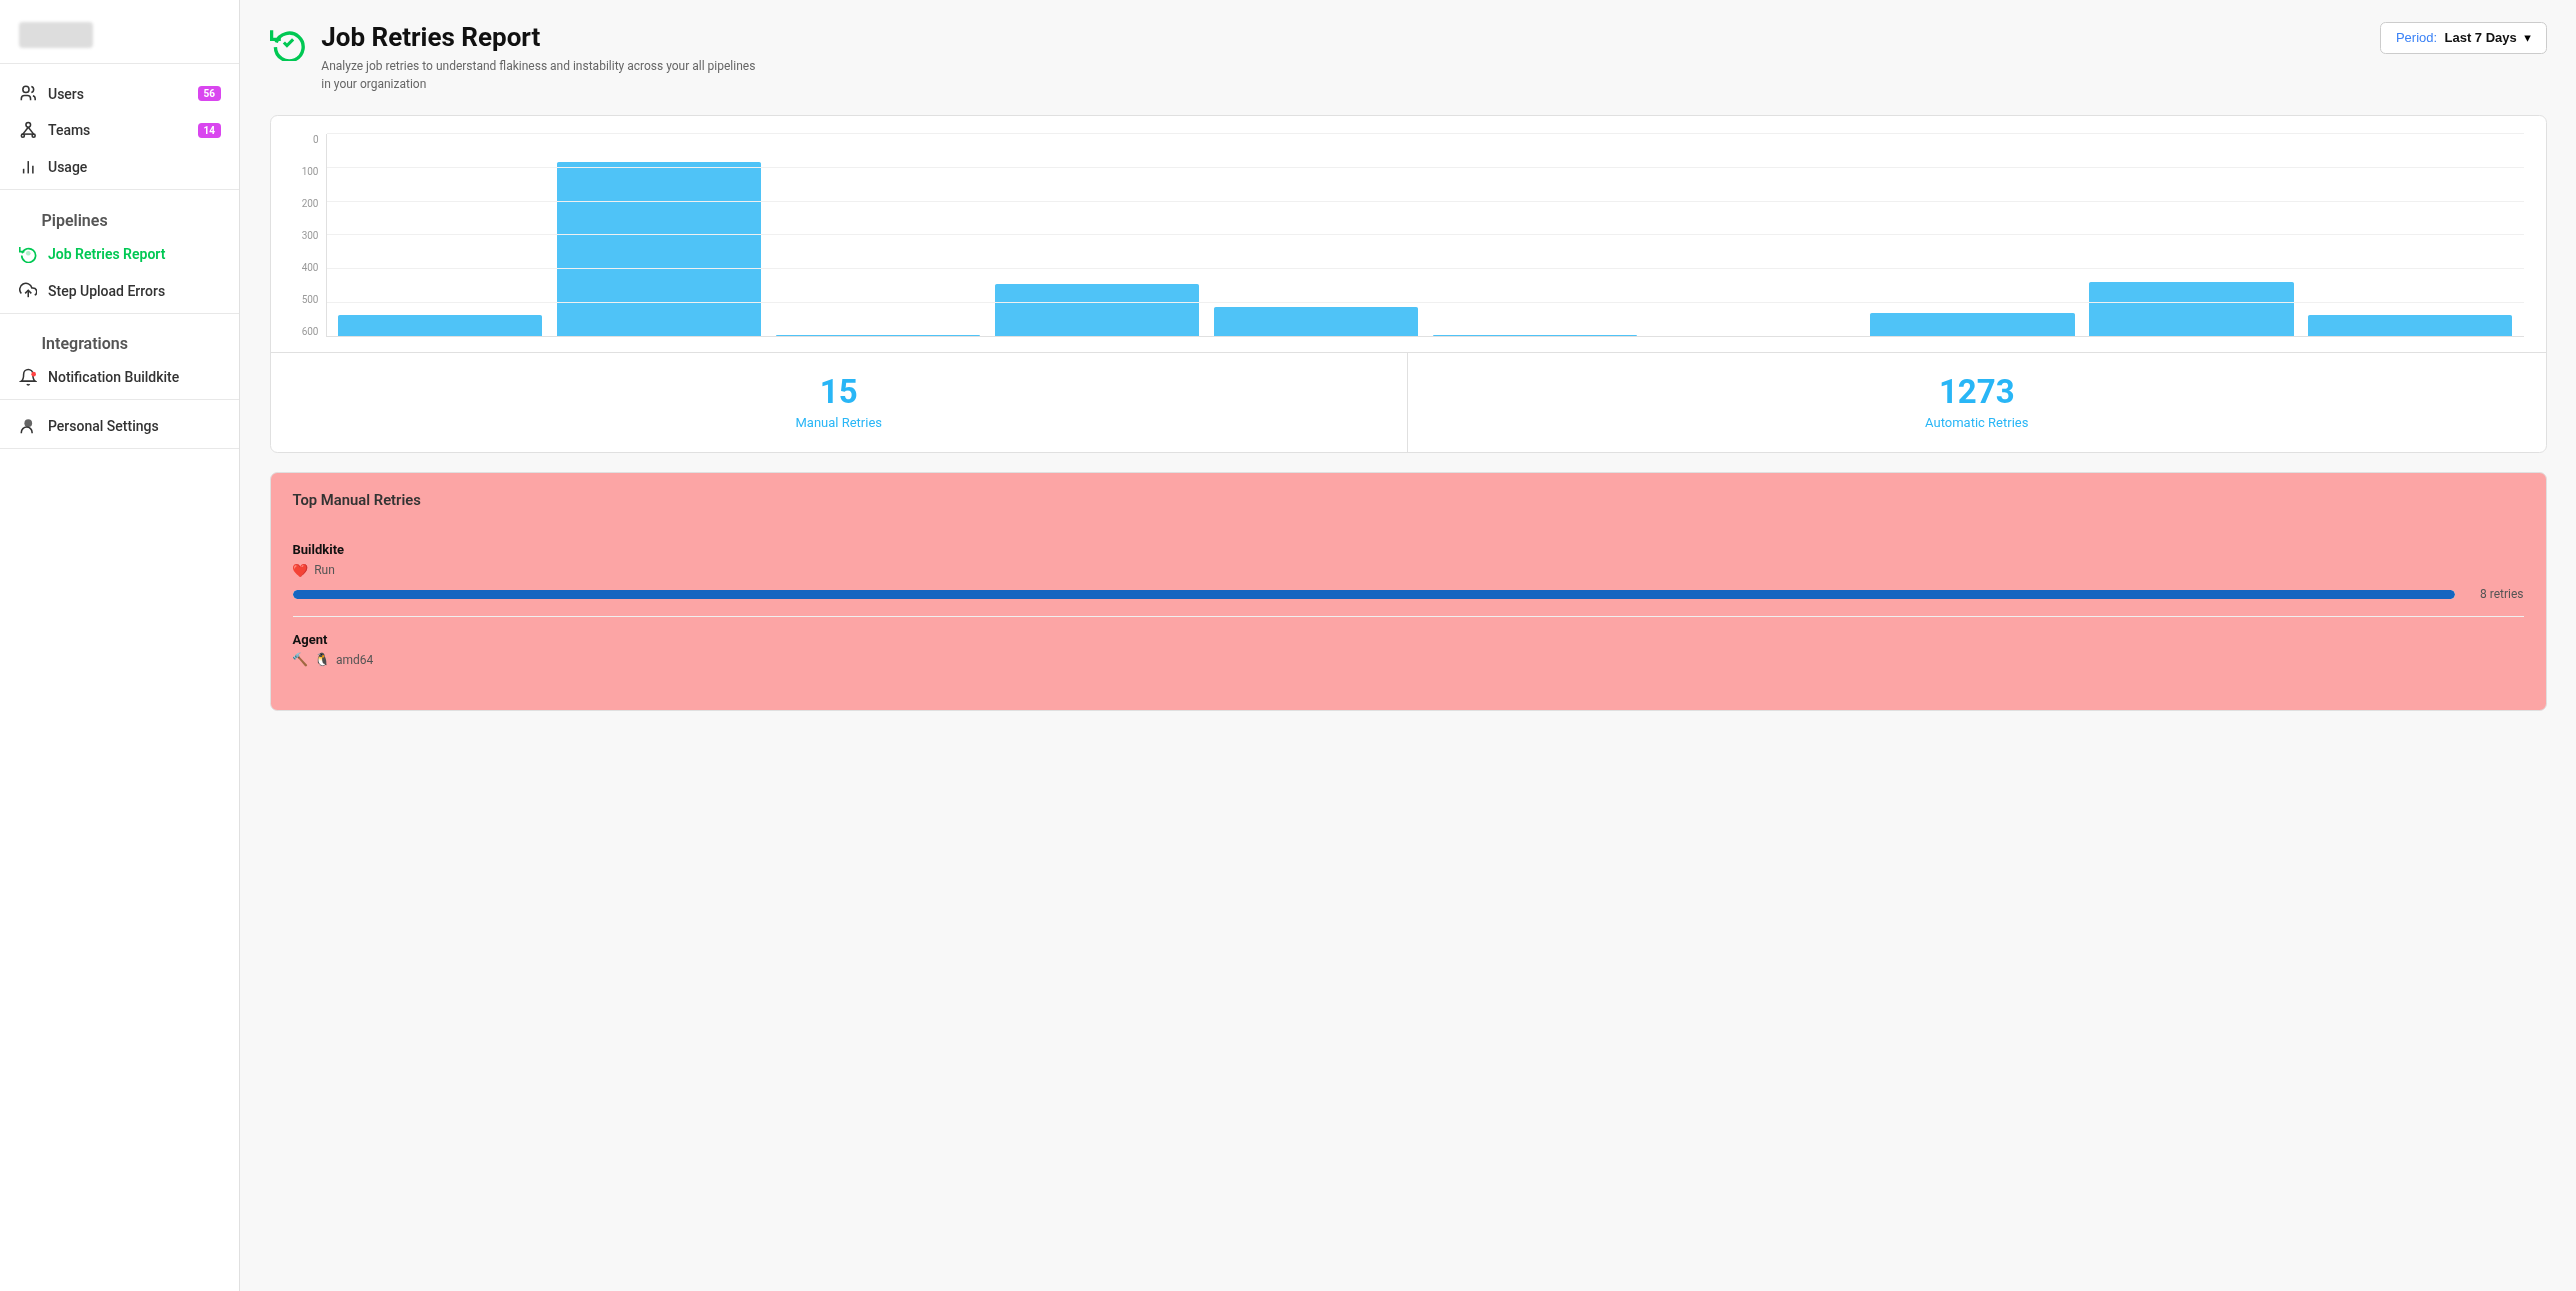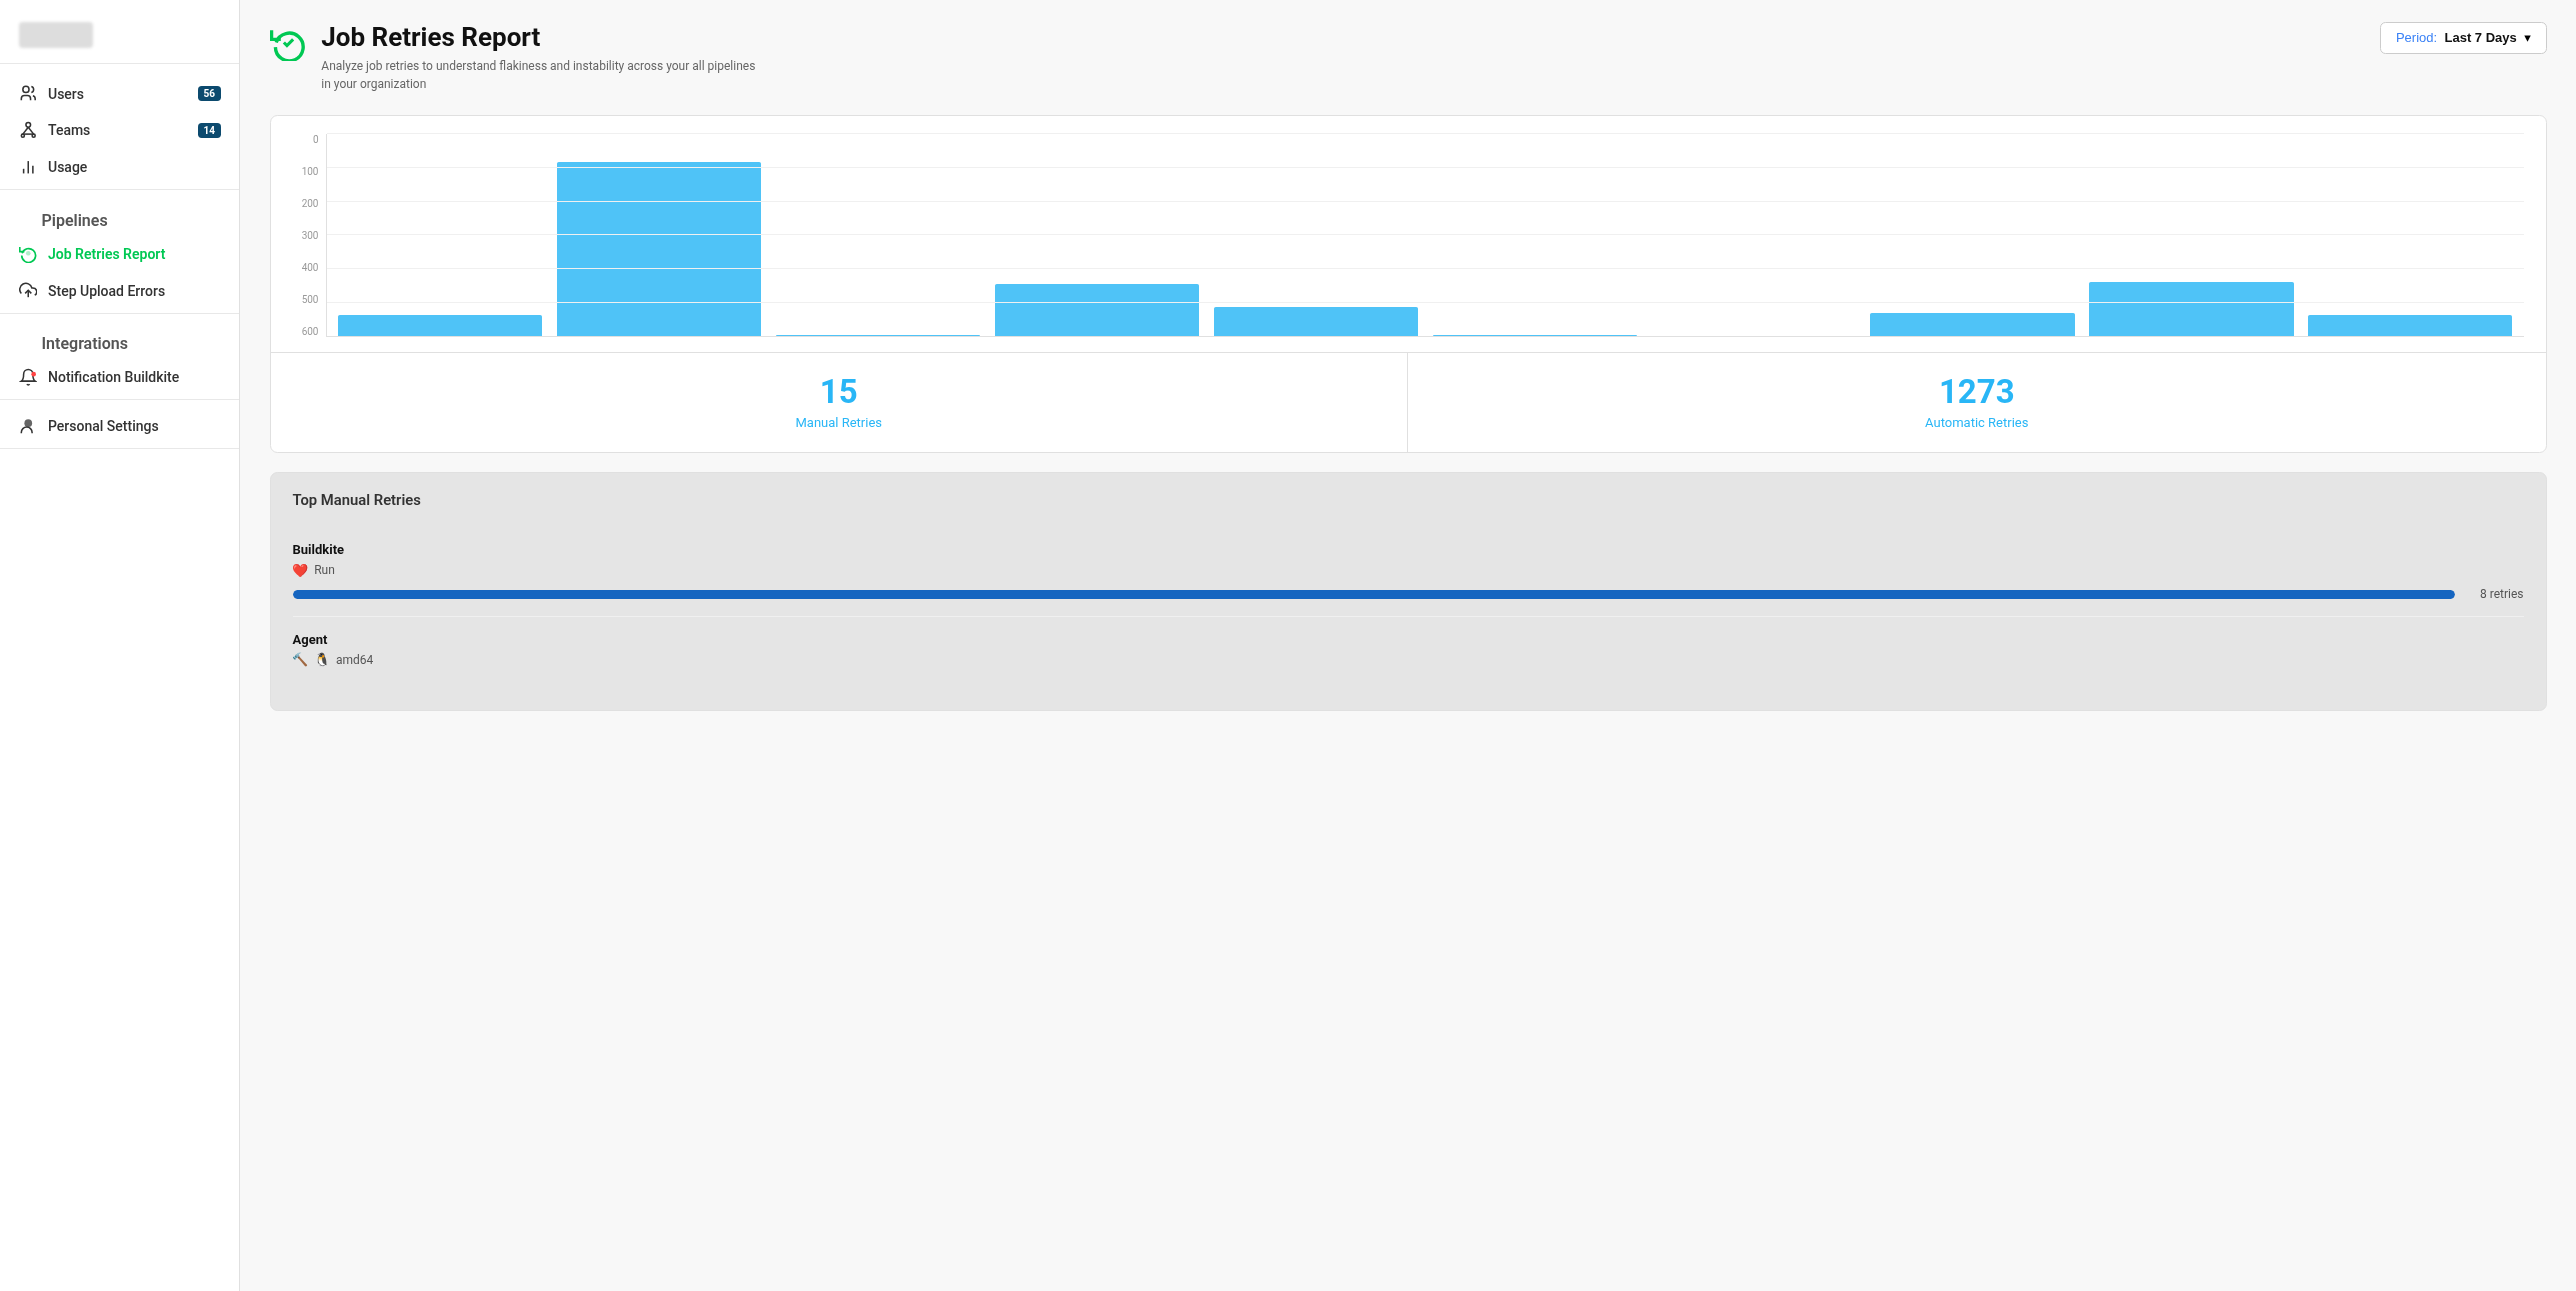--- a/index.html
+++ b/index.html
@@ -61,21 +61,21 @@
 
     .sidebar-item .icon {
       margin-right: 11px;
       font-size: 16.6px;
       display: flex;
       align-items: center;
     }
 
     .sidebar-badge {
       margin-left: auto;
-      background: #0c4a6e;
+      background: #d946ef;
       color: #fff;
       font-size: 10px;
       font-weight: 700;
       border-radius: 3.7px;
       padding: 1.8px 5.5px;
       min-width: 20px;
       text-align: center;
     }
 
     .sidebar-section-header {
@@ -247,21 +247,21 @@
     }
 
     .stat-label {
       font-size: 13px;
       color: #29b6f6;
       margin-top: 7px;
     }
 
     
     .retries-card {
-      background: #e5e5e5;
+      background: #fca5a5;
       border: 0.9px solid #e0e0e0;
       border-radius: 7.4px;
       padding: 18.5px 22px;
     }
 
     .retries-title {
       font-size: 14.8px;
       font-weight: 600;
       color: #333;
       margin-bottom: 18.5px;

